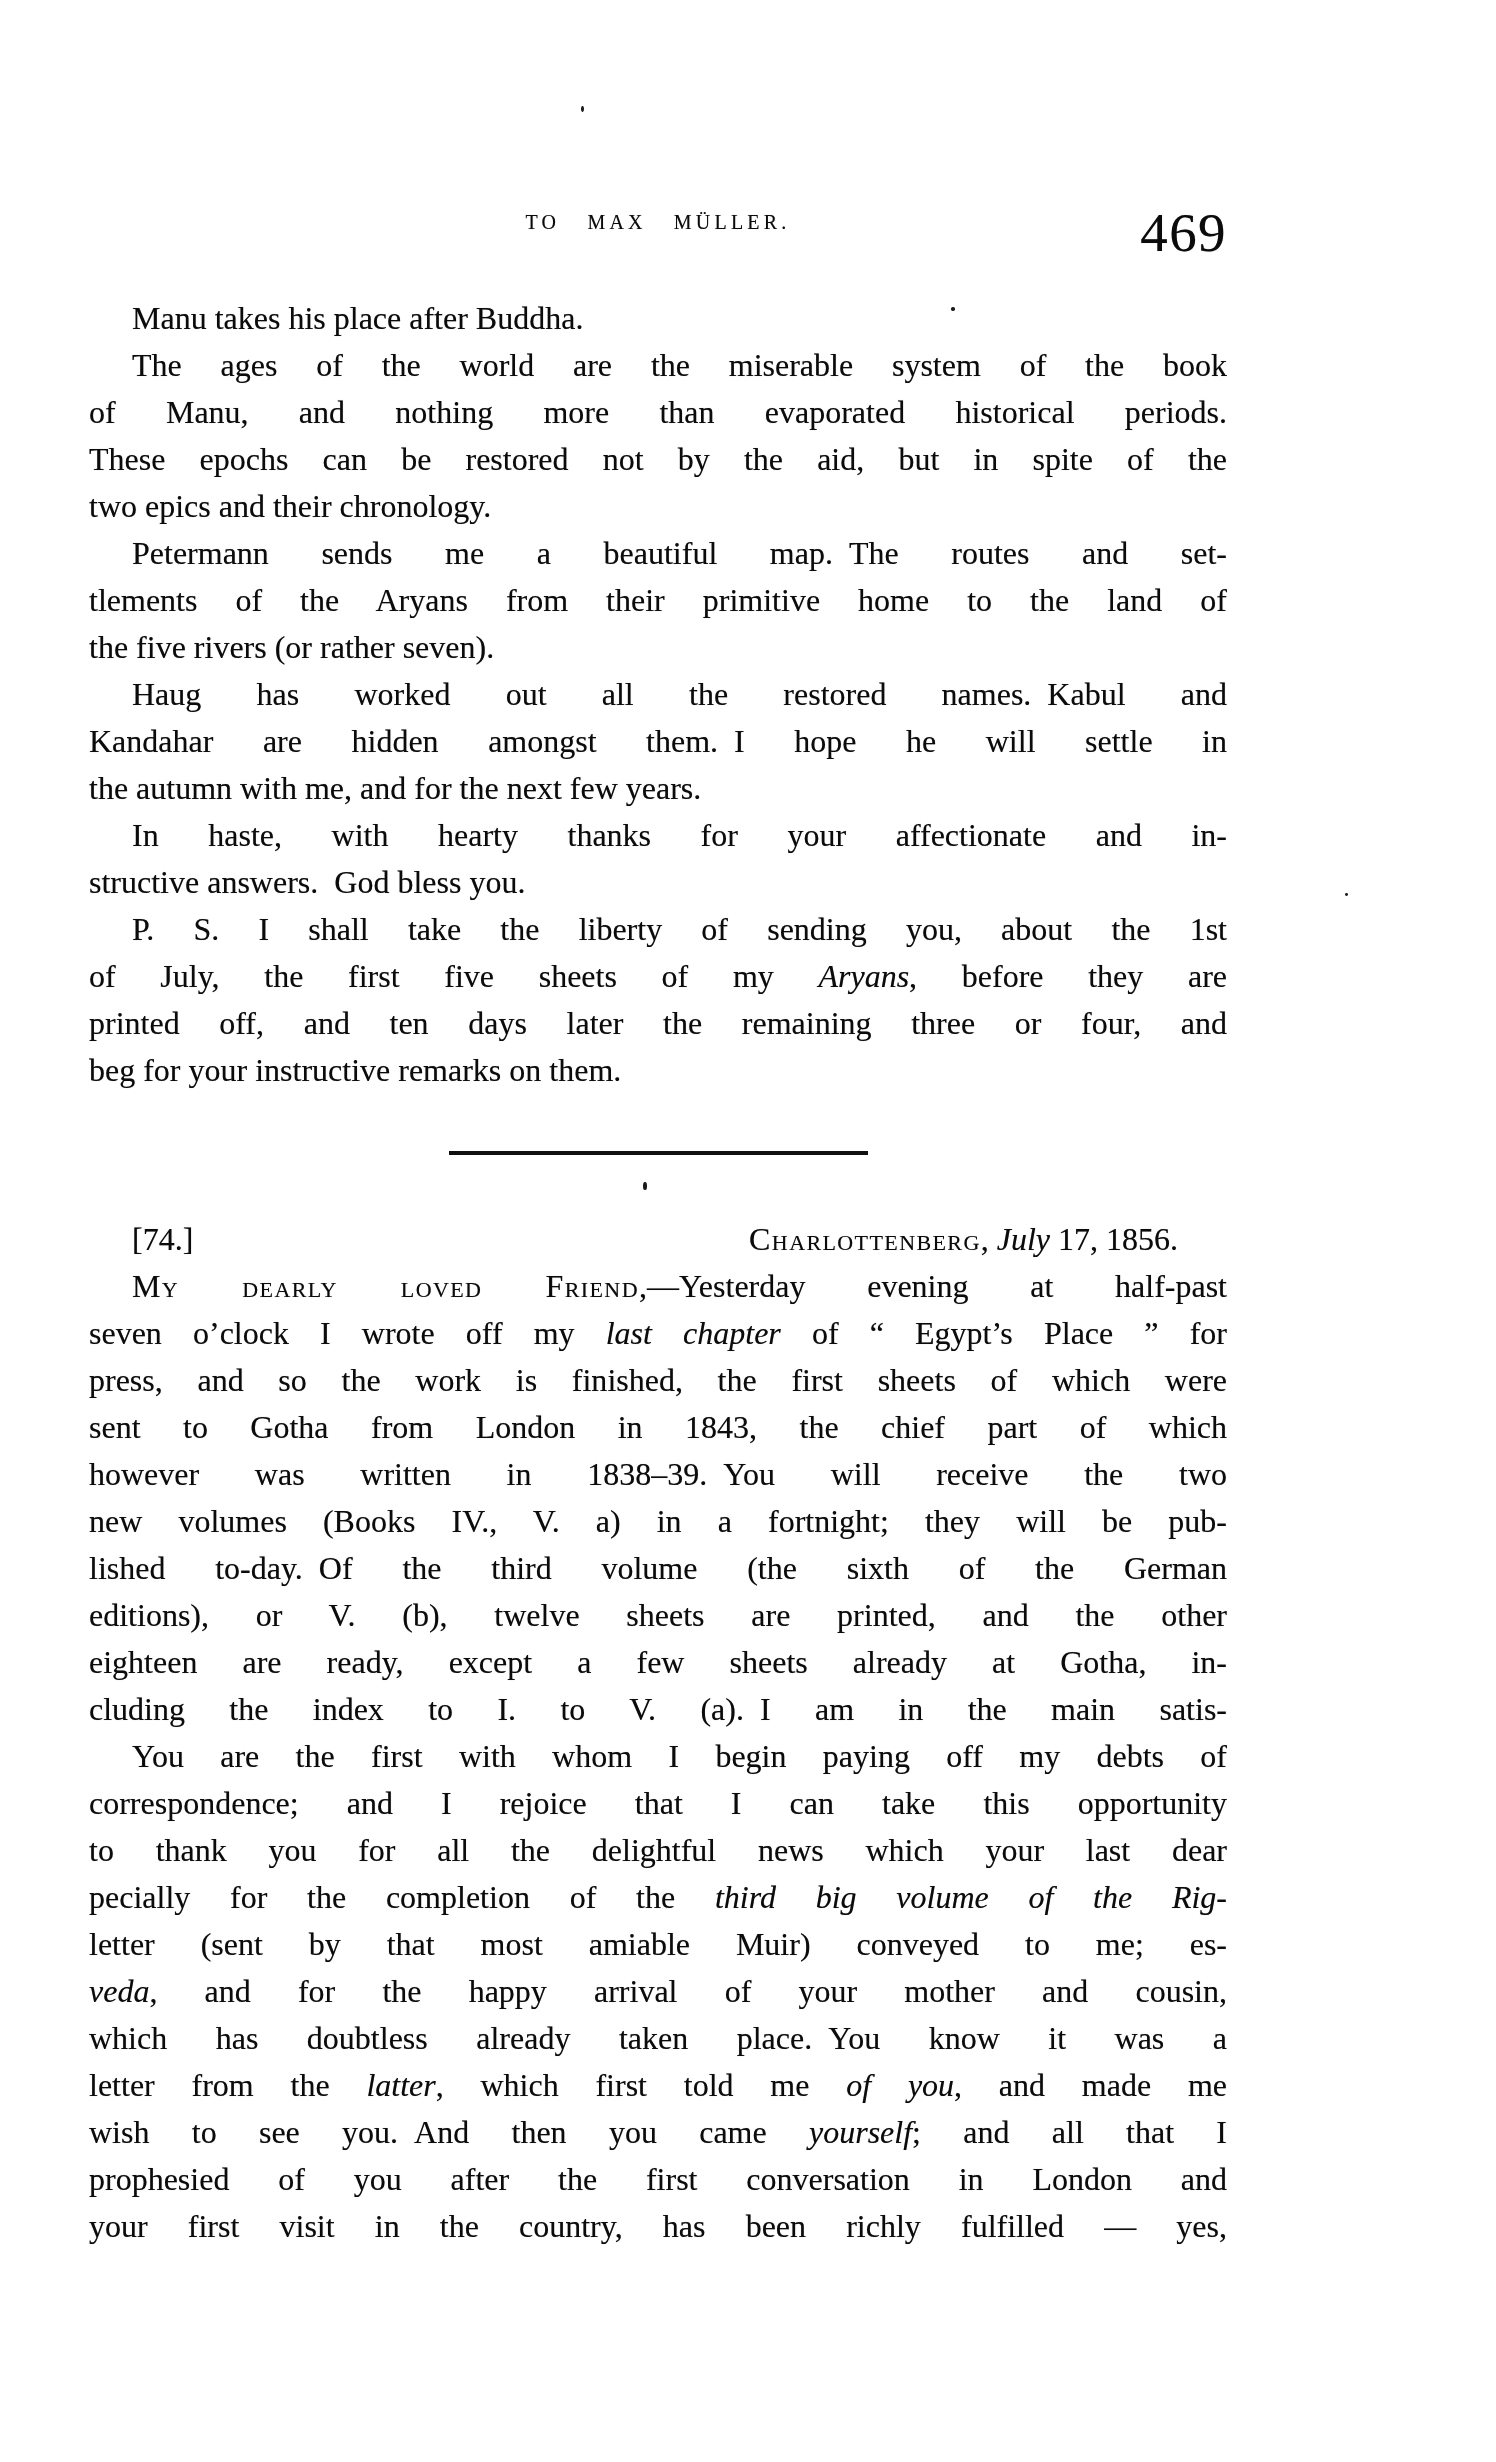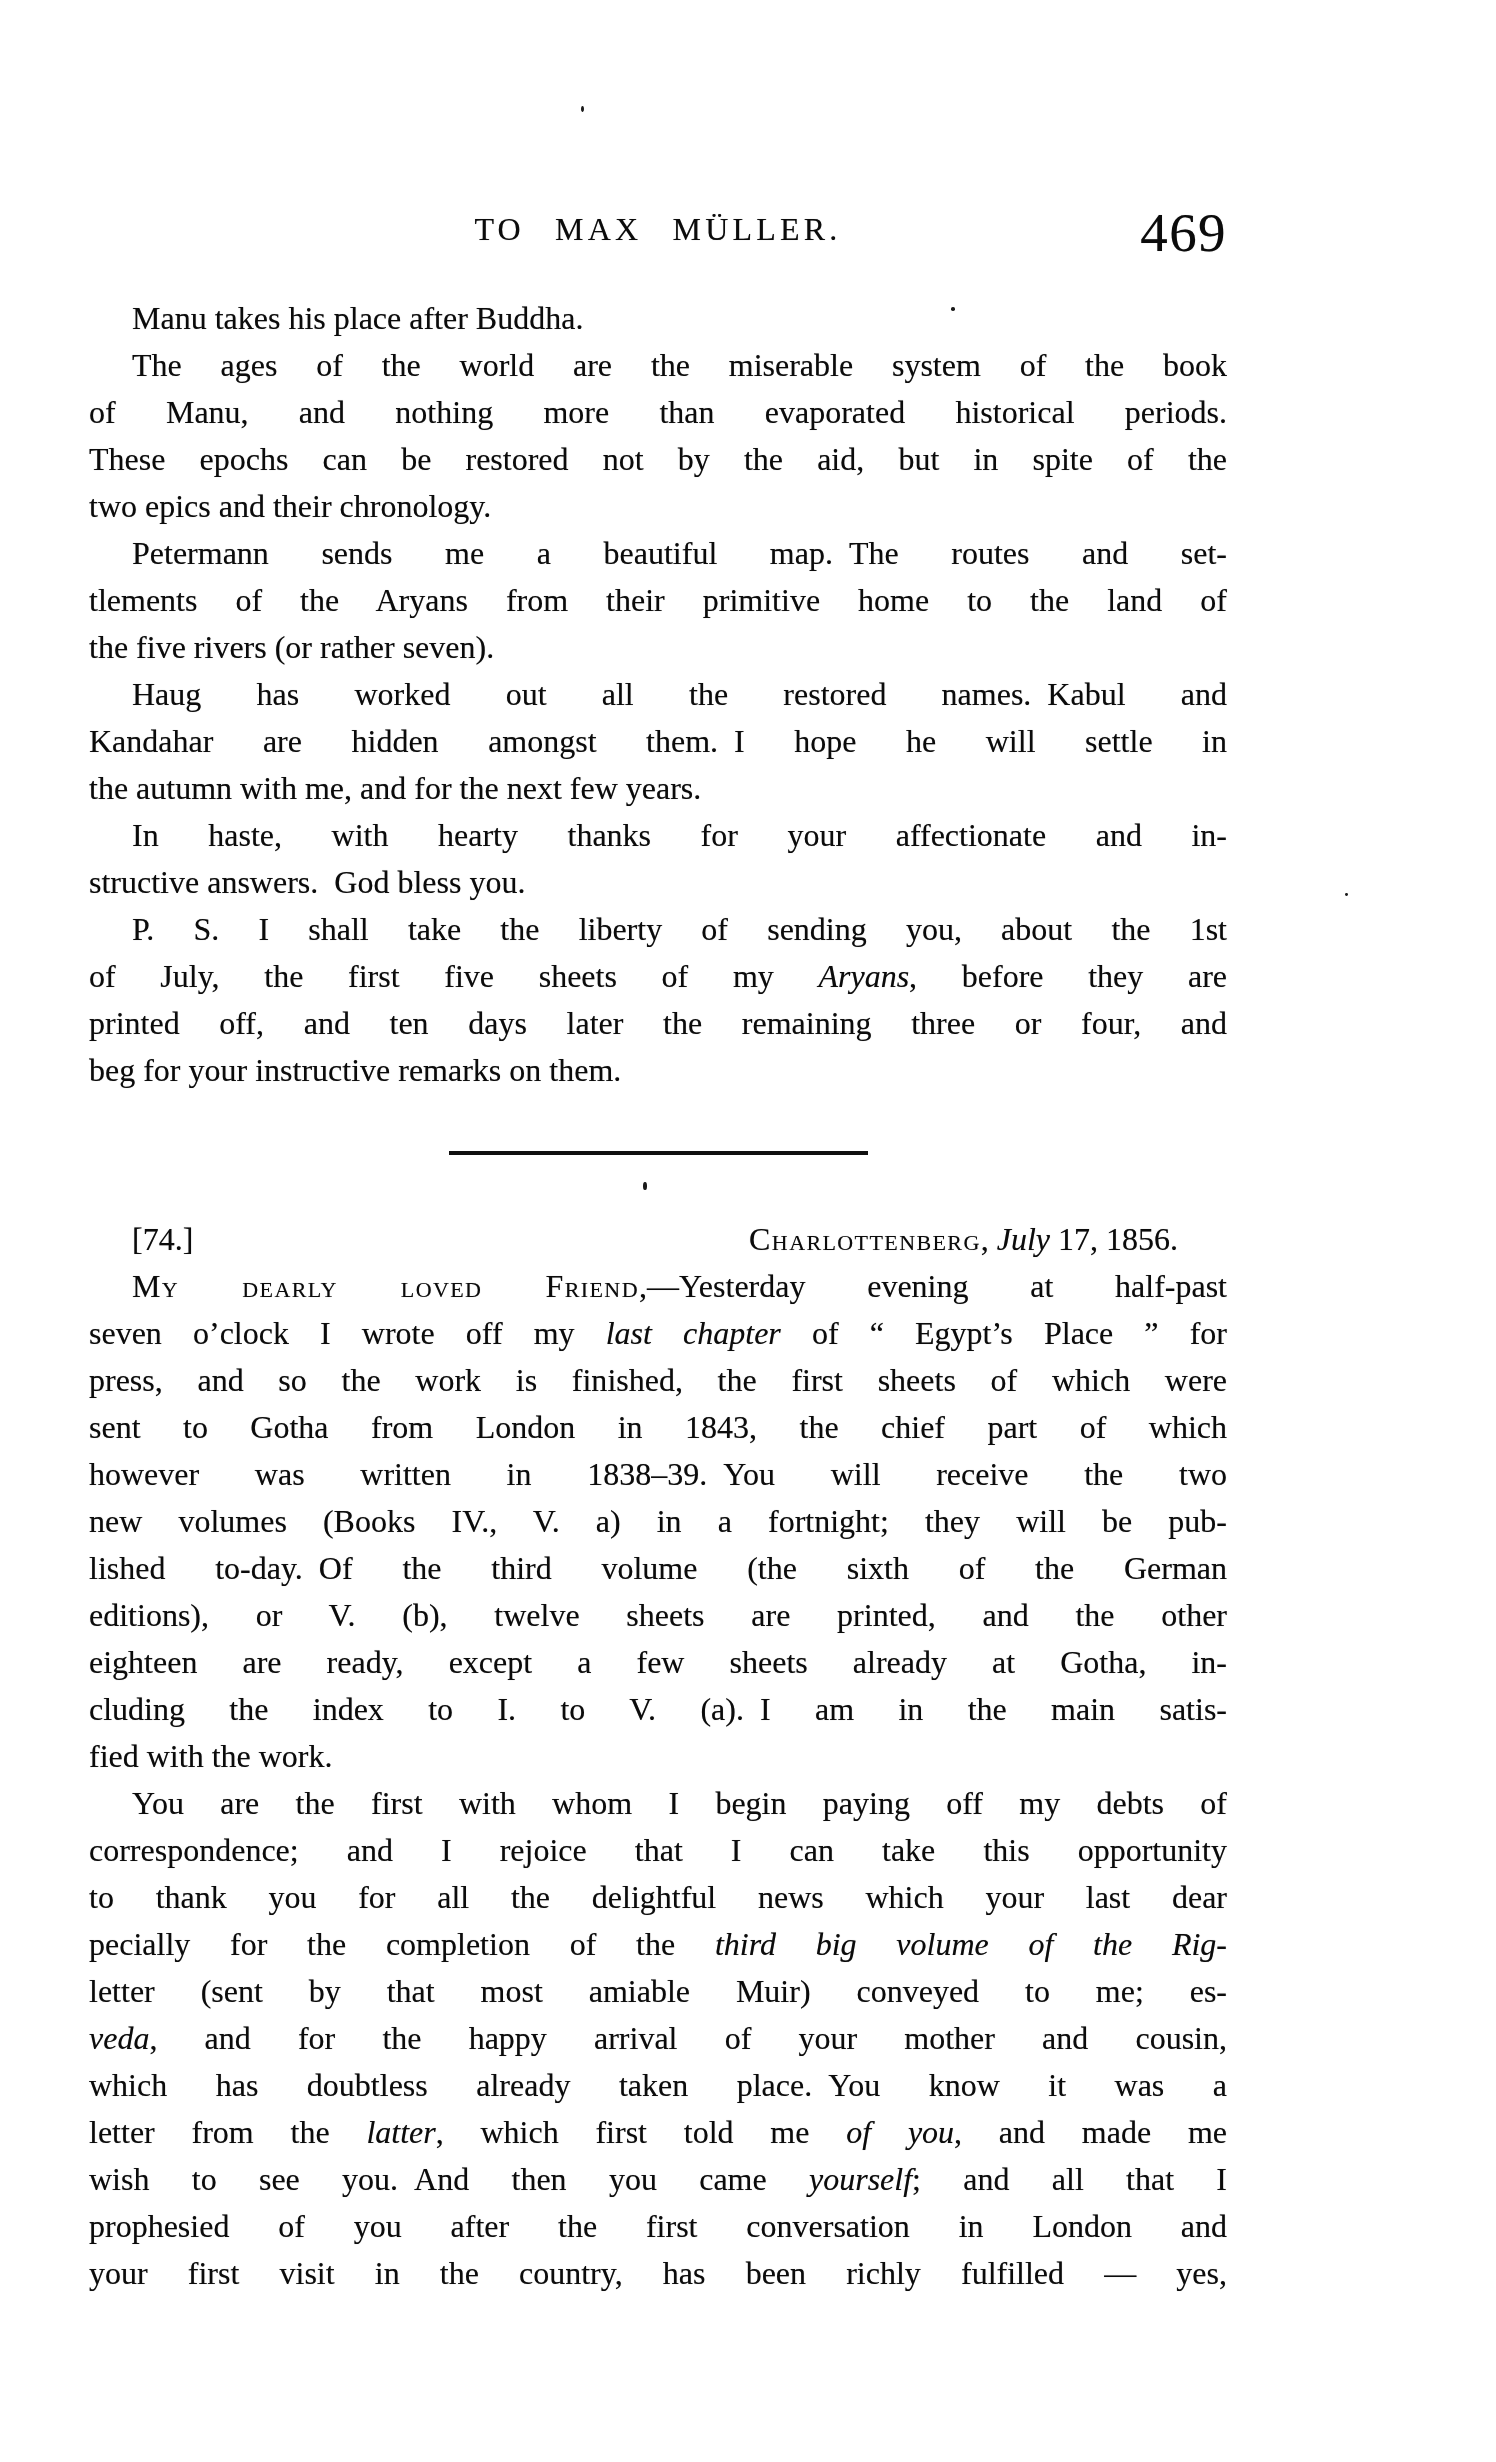--- a/index.html
+++ b/index.html
@@ -10,21 +10,21 @@
     font-family:"Liberation Serif","DejaVu Serif",serif;
     color:#0b0b0b;
     text-shadow:0 0 0.7px rgba(0,0,0,0.45);
     overflow:hidden;
   }
   .running-head{
     position:absolute;top:211px;left:89px;width:1138px;
     text-align:center;
   }
   .head-title{
-    font-size:32px;letter-spacing:4.2px;word-spacing:18px;
+    font-size:20px;letter-spacing:4.2px;word-spacing:18px;
   }
   .page-number{
     position:absolute;right:0;top:-9.8px;
     font-size:55px;letter-spacing:1.4px;
   }
   .text-block{
     position:absolute;top:295px;left:89px;width:1138px;
     font-size:32px;line-height:47px;
   }
   .para{margin:0;}
@@ -105,21 +105,20 @@
           <div class="line j indent"><span class="sc">My dearly loved Friend</span><span>,—Yesterday evening at half-past</span></div>
           <div class="line j"><span>seven o’clock I wrote off my </span><span class="it">last chapter</span><span> of “ Egypt’s Place ” for</span></div>
           <div class="line j"><span>press, and so the work is finished, the first sheets of which were</span></div>
           <div class="line j"><span>sent to Gotha from London in 1843, the chief part of which</span></div>
           <div class="line j"><span>however was written in 1838–39. You will receive the two</span></div>
           <div class="line j"><span>new volumes (Books IV., V. a) in a fortnight; they will be pub-</span></div>
           <div class="line j"><span>lished to-day. Of the third volume (the sixth of the German</span></div>
           <div class="line j"><span>editions), or V. (b), twelve sheets are printed, and the other</span></div>
           <div class="line j"><span>eighteen are ready, except a few sheets already at Gotha, in-</span></div>
           <div class="line j"><span>cluding the index to I. to V. (a). I am in the main satis-</span></div>
-          <div class="line end"><span>fied with the work.</span></div>
         </div>
         <div class="para">
           <div class="line j indent"><span>You are the first with whom I begin paying off my debts of</span></div>
           <div class="line j"><span>correspondence; and I rejoice that I can take this opportunity</span></div>
           <div class="line j"><span>to thank you for all the delightful news which your last dear</span></div>
           <div class="line j"><span>pecially for the completion of the </span><span class="it">third big volume of the Rig-</span></div>
           <div class="line j"><span>letter (sent by that most amiable Muir) conveyed to me; es-</span></div>
           <div class="line j"><span class="it">veda</span><span>, and for the happy arrival of your mother and cousin,</span></div>
           <div class="line j"><span>which has doubtless already taken place. You know it was a</span></div>
           <div class="line j"><span>letter from the </span><span class="it">latter</span><span>, which first told me </span><span class="it">of you</span><span>, and made me</span></div>

